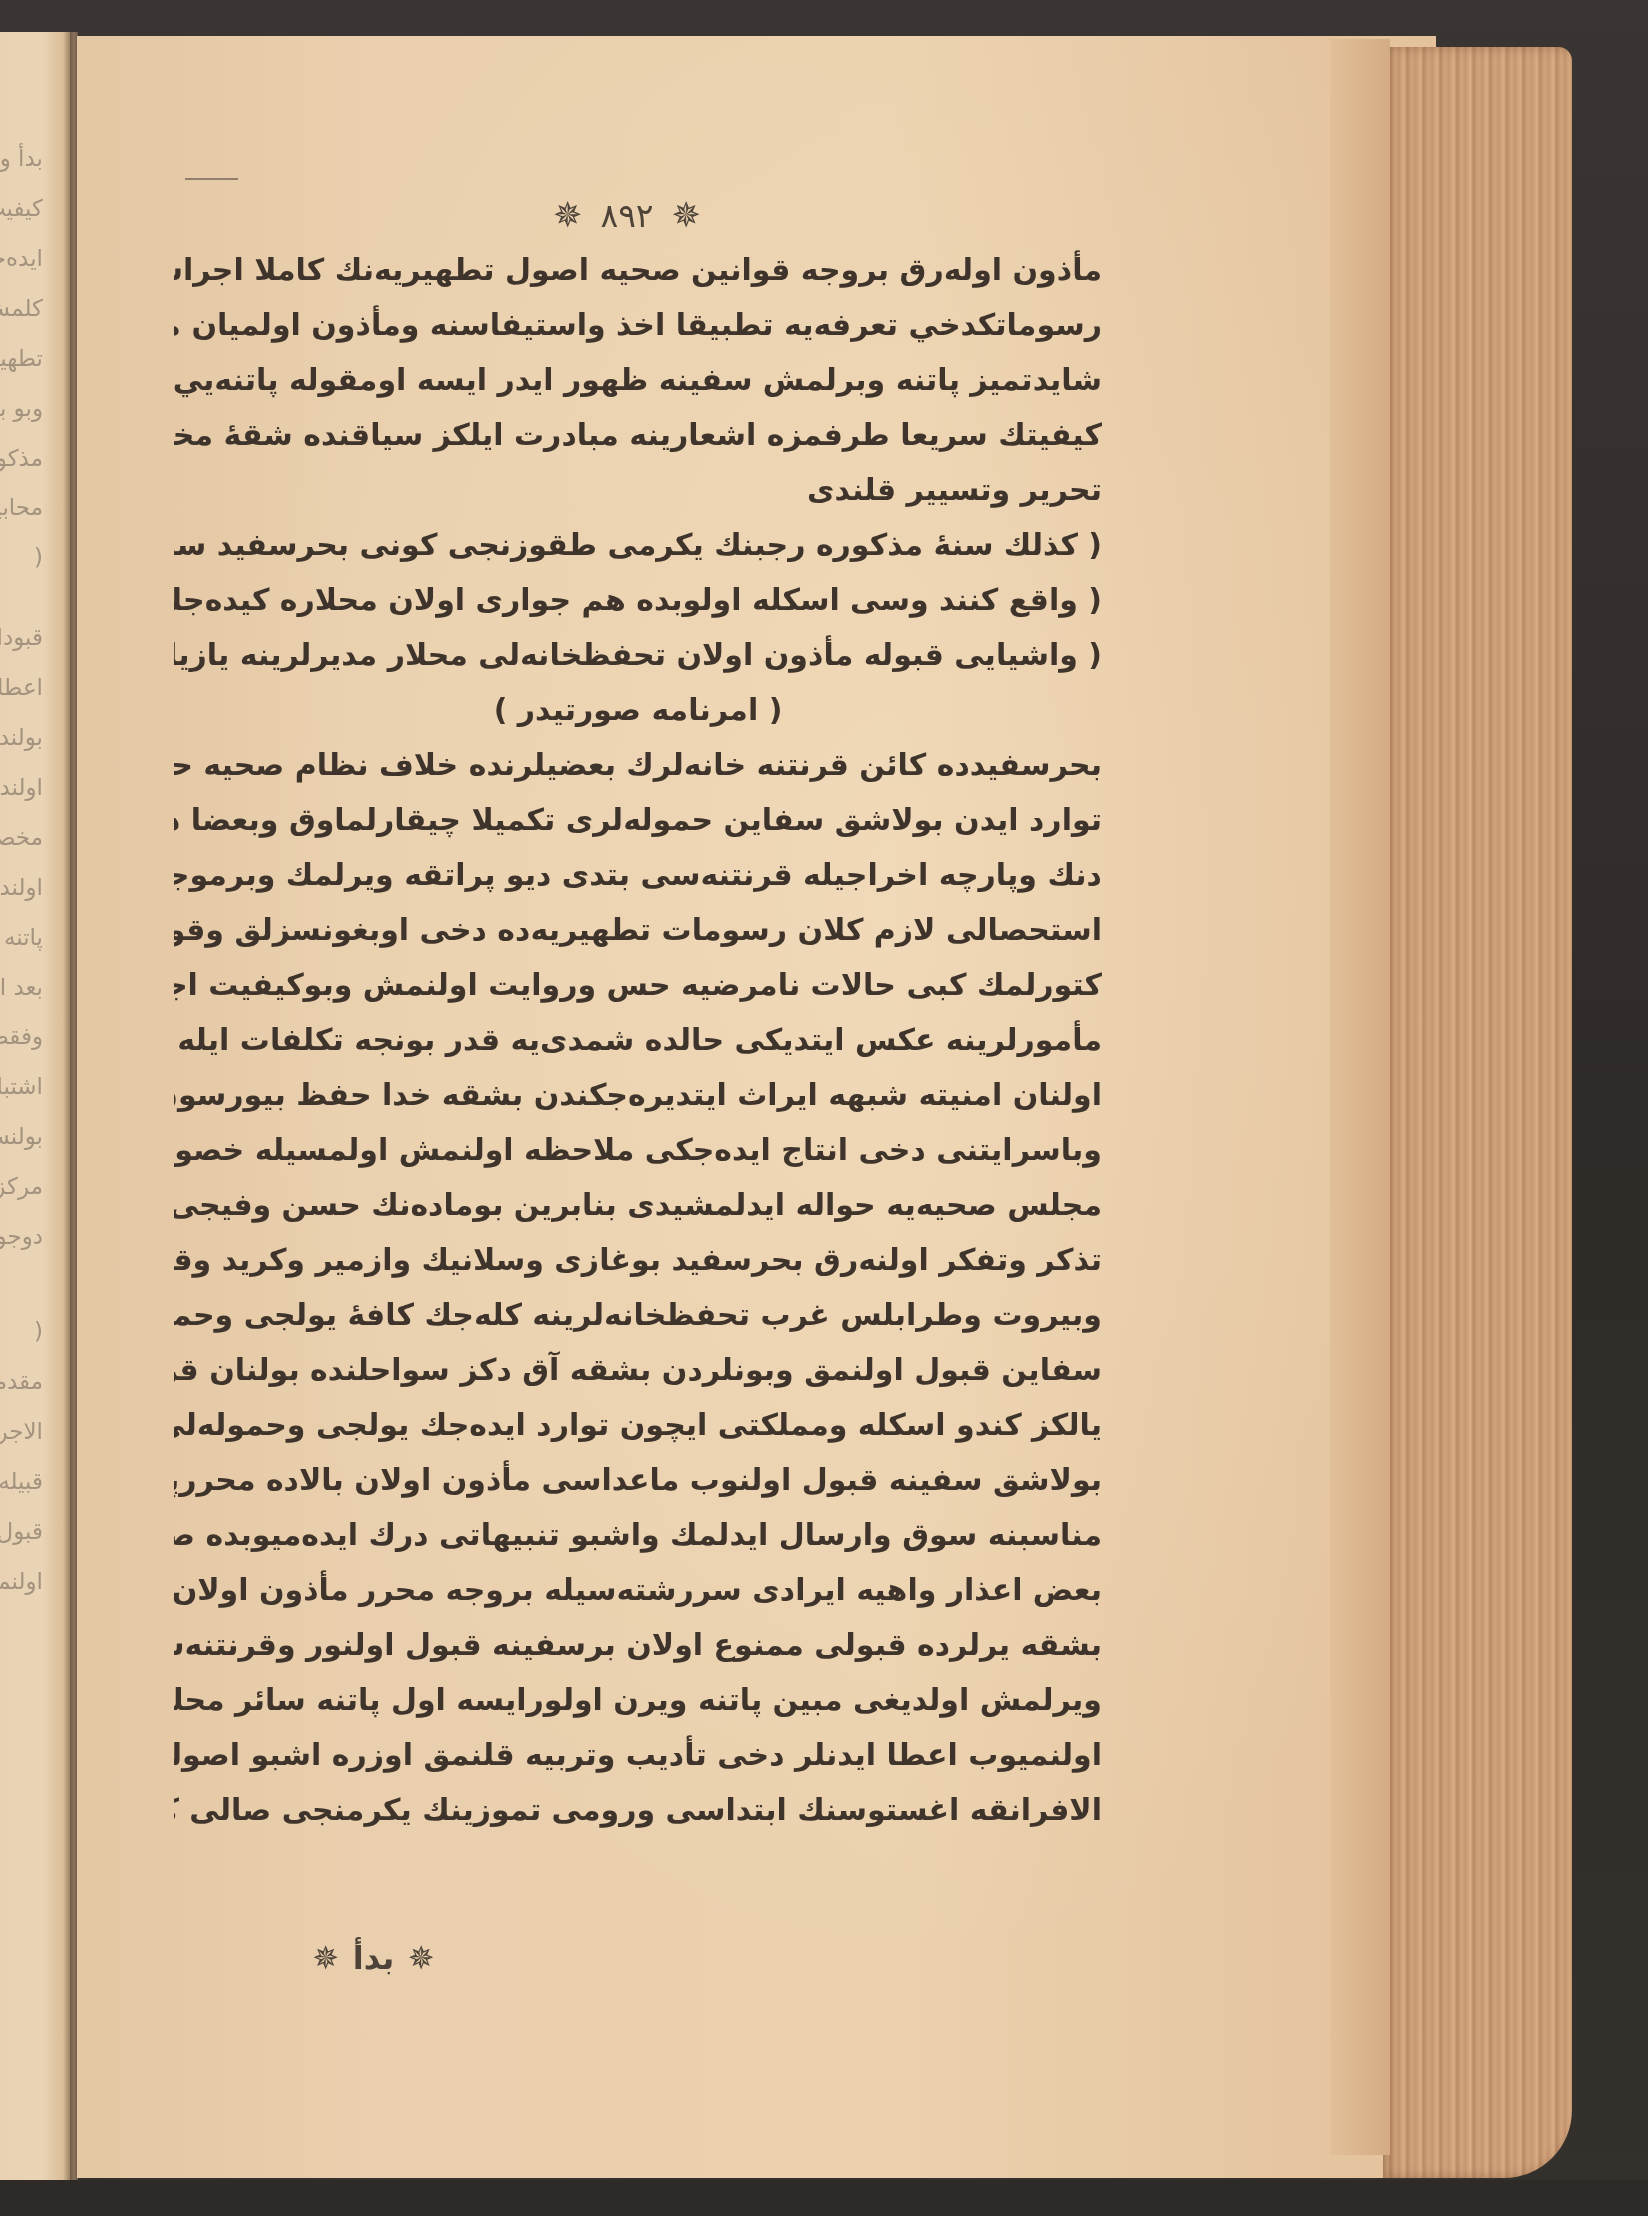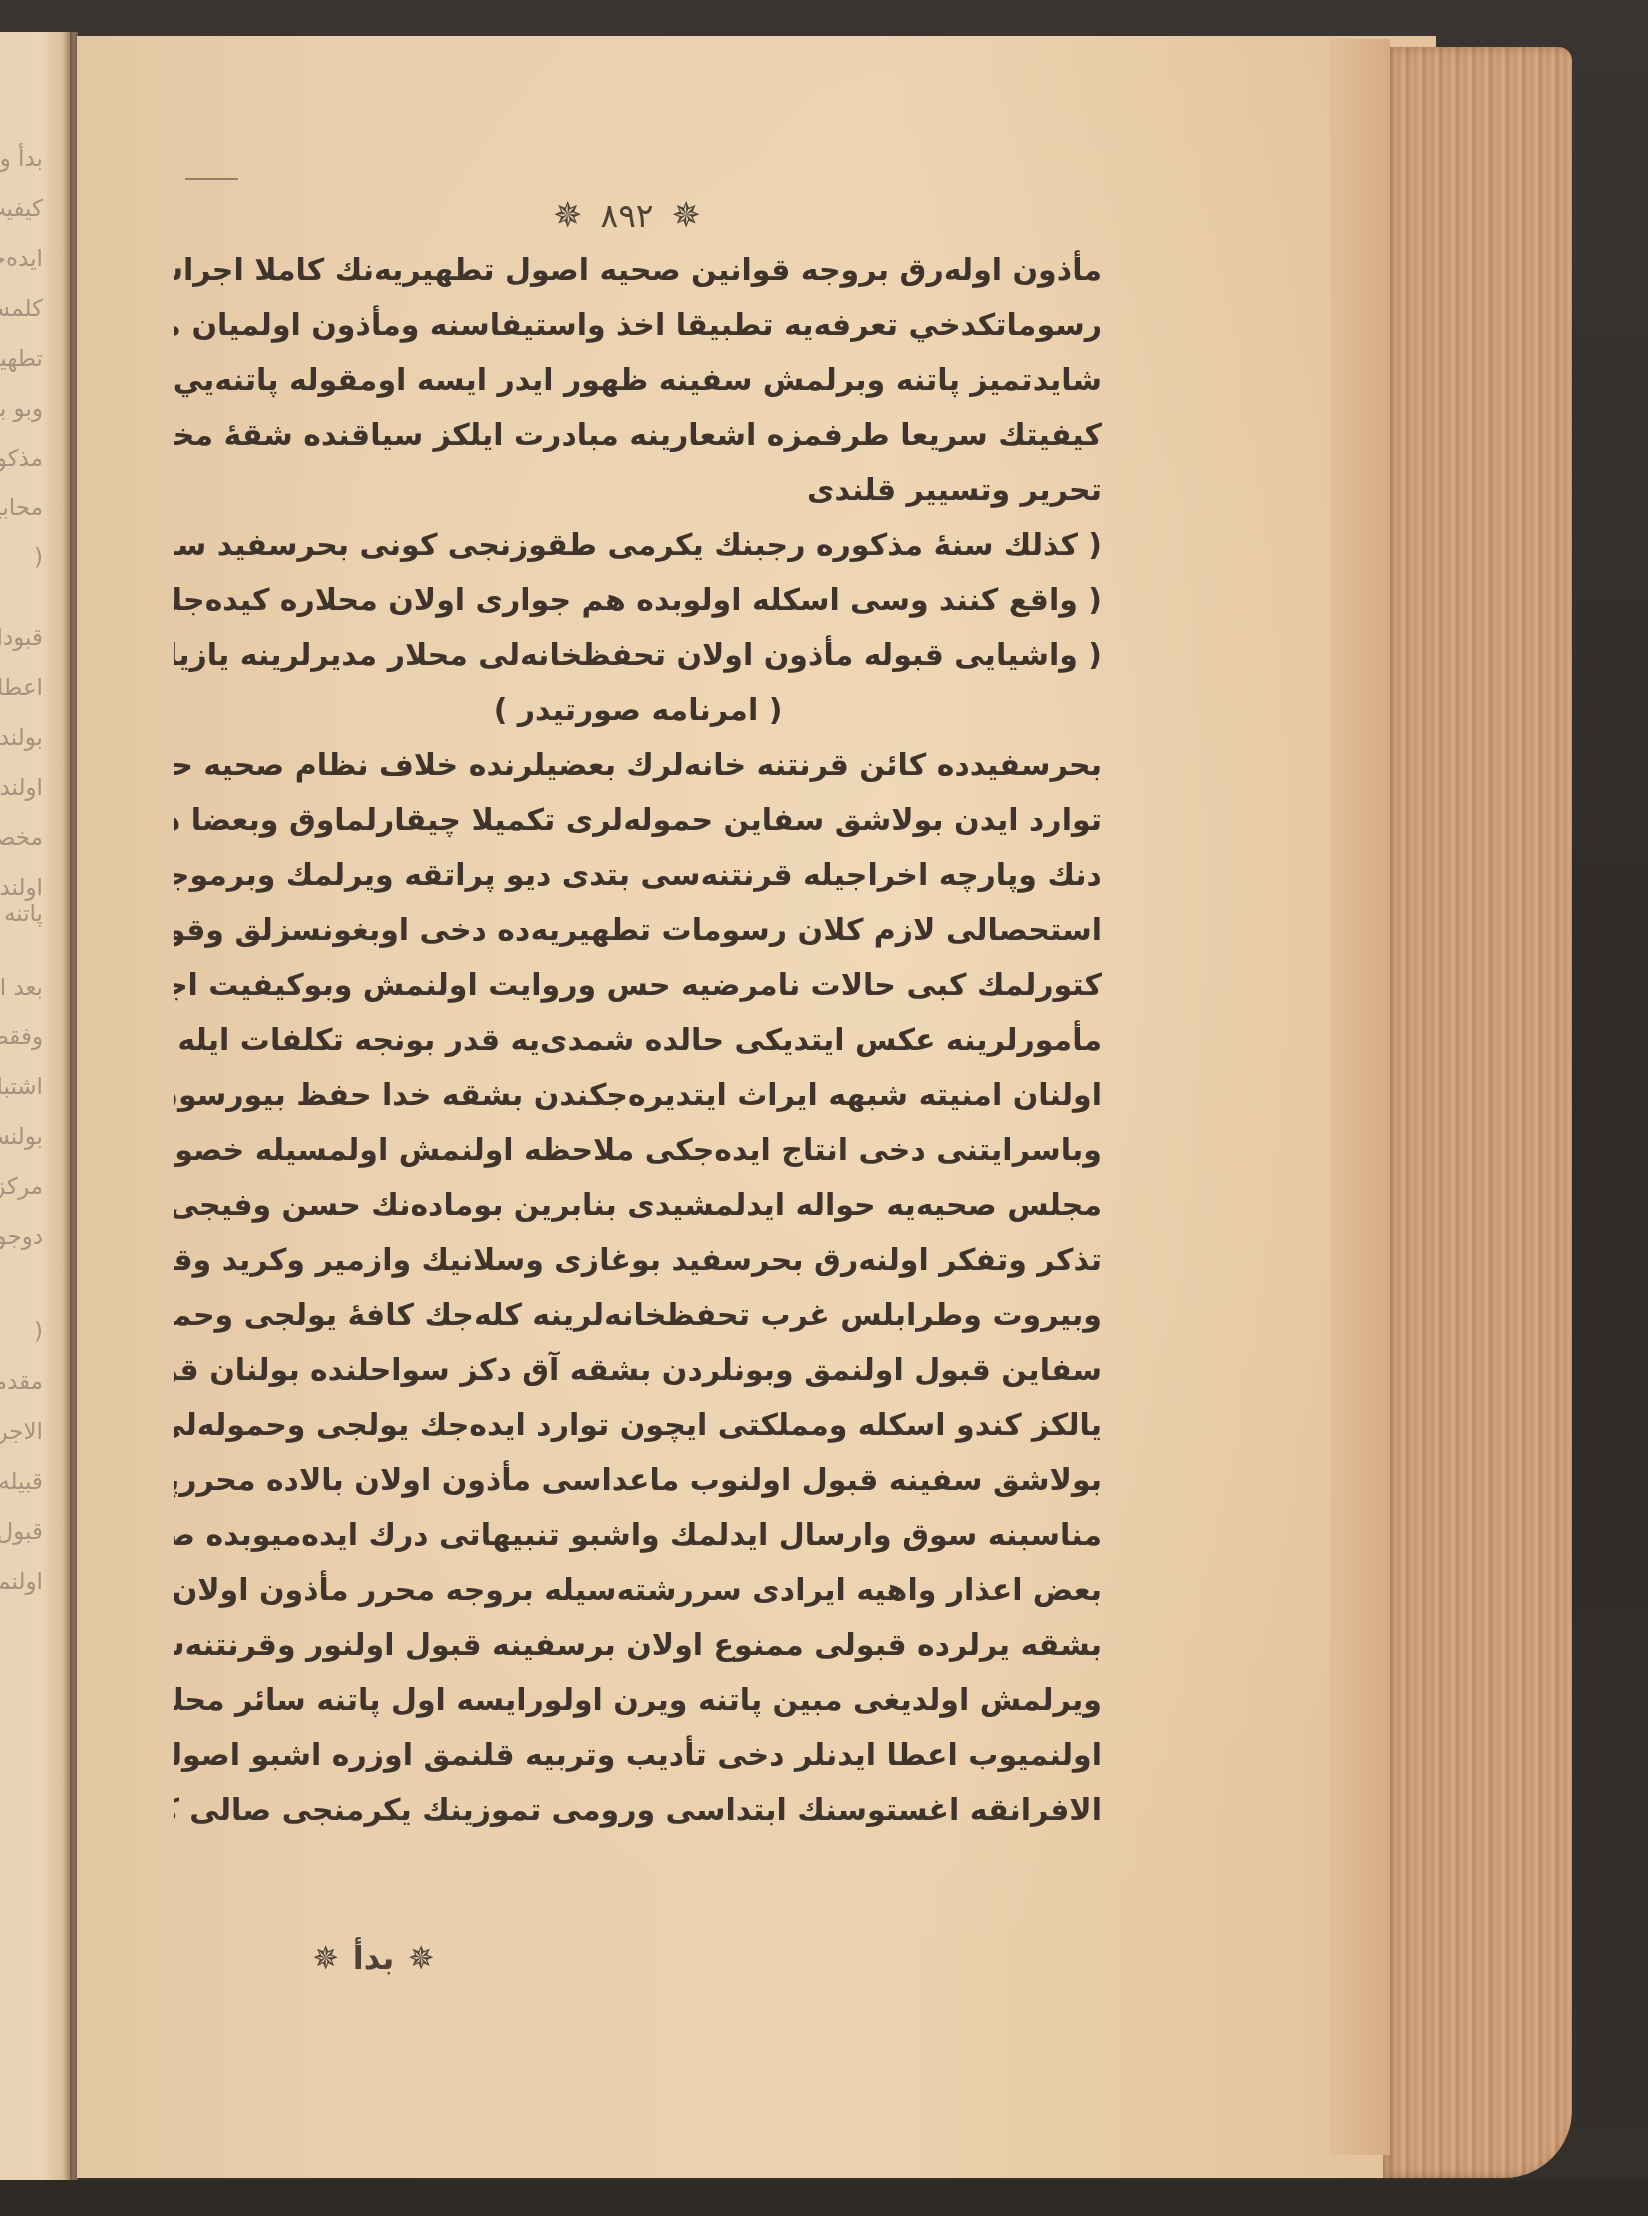--- a/index.html
+++ b/index.html
@@ -101,21 +101,21 @@
     <div class="ghost-line" style="top: 363px;">وبو باده</div>
     <div class="ghost-line" style="top: 413px;">مذكوره</div>
     <div class="ghost-line" style="top: 462px;">محابيت</div>
     <div class="ghost-line" style="top: 512px;">(</div>
     <div class="ghost-line" style="top: 592px;">قبوداني</div>
     <div class="ghost-line" style="top: 642px;">اعطاسي</div>
     <div class="ghost-line" style="top: 692px;">بولندن</div>
     <div class="ghost-line" style="top: 742px;">اولنديغي</div>
     <div class="ghost-line" style="top: 792px;">مخصوص</div>
     <div class="ghost-line" style="top: 842px;">اولنديغي</div>
-    <div class="ghost-line" style="top: 868px; text-align: center;">پاتنه</div>
+    <div class="ghost-line" style="top: 892px; text-align: center;">پاتنه</div>
     <div class="ghost-line" style="top: 942px;">بعد از</div>
     <div class="ghost-line" style="top: 991px;">وفقط</div>
     <div class="ghost-line" style="top: 1041px;">اشتباور</div>
     <div class="ghost-line" style="top: 1091px;">بولنش</div>
     <div class="ghost-line" style="top: 1141px;">مركز</div>
     <div class="ghost-line" style="top: 1191px;">دوجوان</div>
     <div class="ghost-line" style="top: 1286px;">(</div>
     <div class="ghost-line" style="top: 1336px;">مقدما</div>
     <div class="ghost-line" style="top: 1386px;">الاجرا</div>
     <div class="ghost-line" style="top: 1436px;">قبيله</div>

